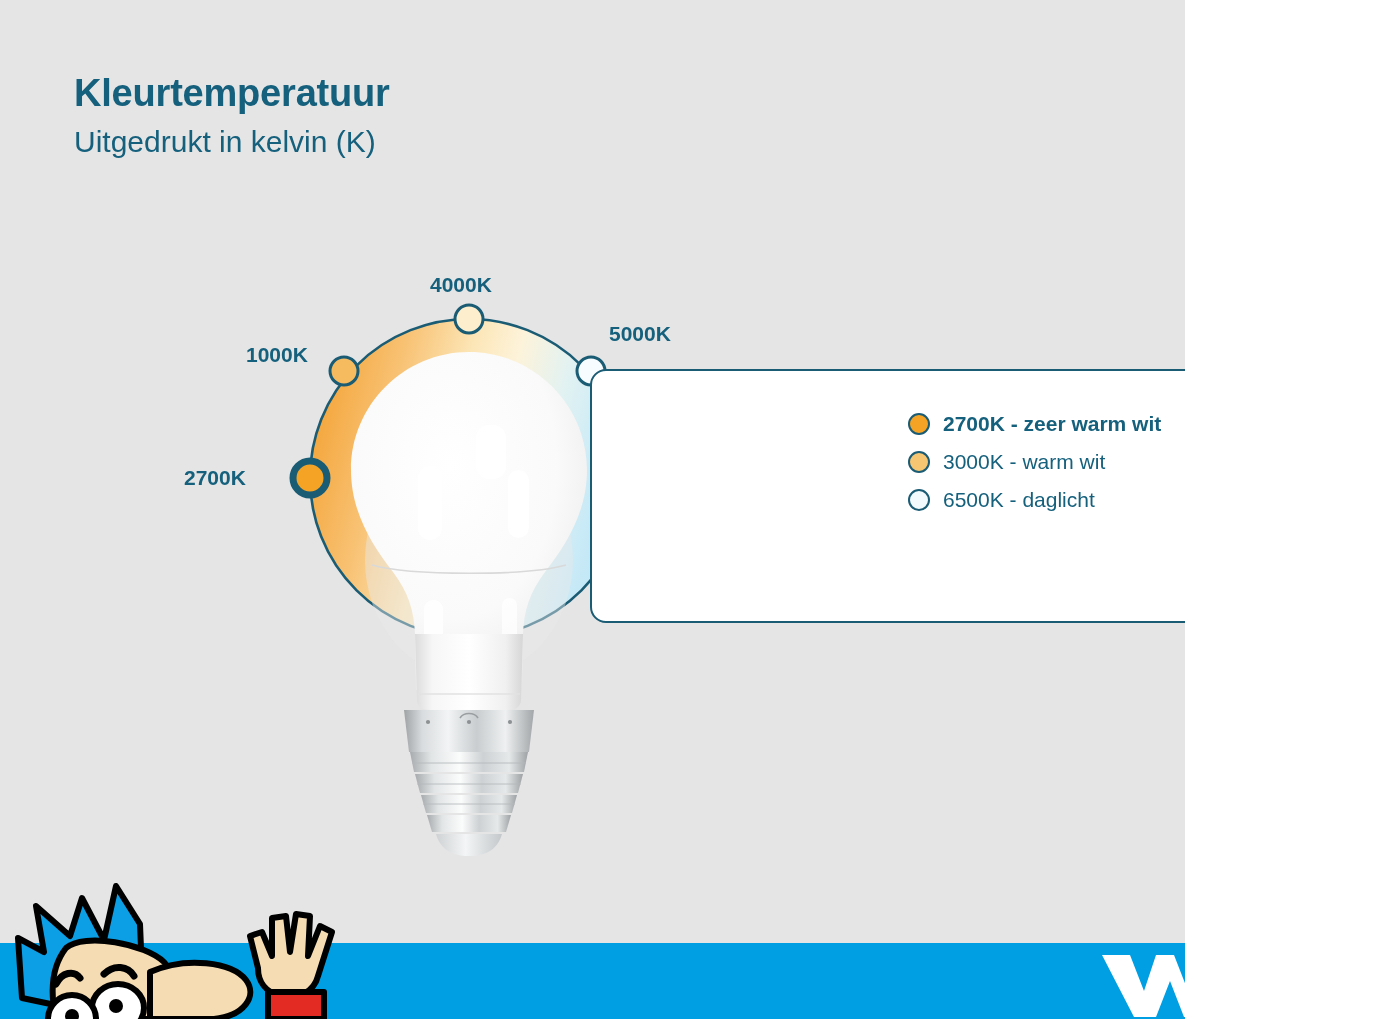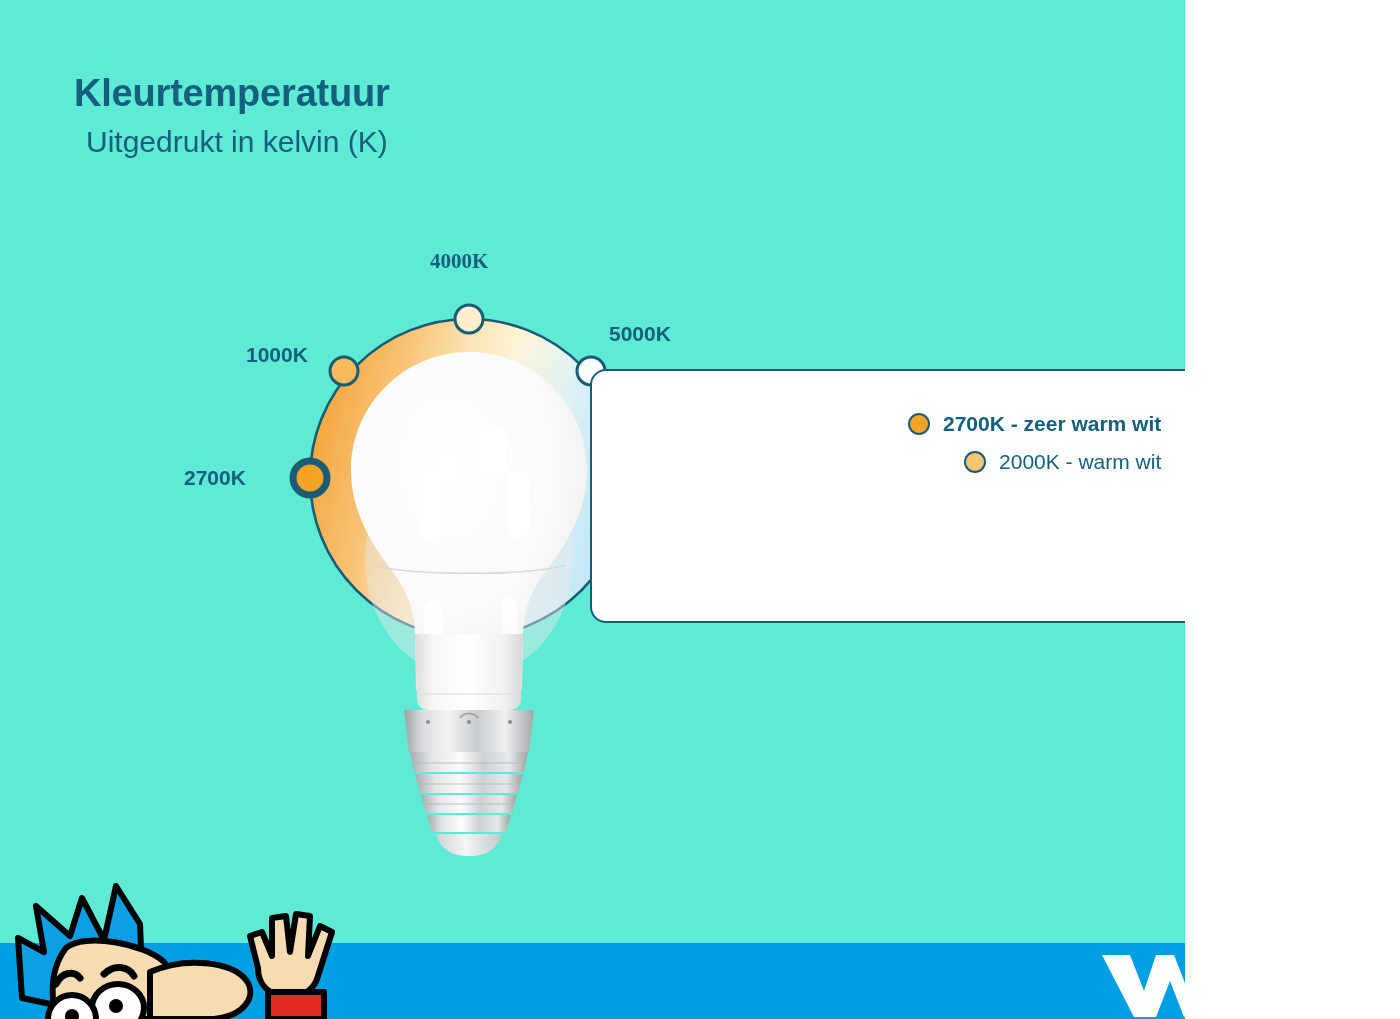--- a/index.html
+++ b/index.html
@@ -7,21 +7,21 @@
     padding: 0;
     background: #ffffff;
   }
   body {
     font-family: "Liberation Sans", sans-serif;
   }
   #canvas {
     position: relative;
     width: 1185px;
     height: 1019px;
-    background: #5eead4;
+    background: #e5e5e5;
     overflow: hidden;
   }
 
   
   #header {
     position: absolute;
     left: 74px;
     top: 72px;
     width: 700px;
   }
@@ -31,21 +31,21 @@
     color: #15607c;
     letter-spacing: -0.2px;
     line-height: 1.15;
     margin: 0;
   }
   #page-subtitle {
     font-size: 30px;
     font-weight: normal;
     color: #15607c;
     line-height: 1.2;
-    margin: 8px 0 0 12px;
+    margin: 8px 0 0 0;
   }
 
   
   #diagram {
     position: absolute;
     left: 0;
     top: 0;
     width: 1400px;
     height: 943px;
   }
@@ -58,21 +58,21 @@
   
   .arc-label {
     position: absolute;
     font-size: 21px;
     font-weight: bold;
     color: #15607c;
     white-space: nowrap;
   }
   #arc-label-2700 { left: 184px; top: 466px; }
   #arc-label-3000 { left: 246px; top: 343px; }
-  #arc-label-4000 { left: 430px; top: 249px; font-family: Liberation Serif, serif; }
+  #arc-label-4000 { left: 430px; top: 273px; }
   #arc-label-5000 { left: 609px; top: 322px; }
   #arc-label-6500 { left: 668px; top: 465px; }
 
   
   #legend-panel {
     position: absolute;
     left: 590px;
     top: 369px;
     width: 686px;
     height: 254px;
@@ -86,21 +86,20 @@
     left: 316px;
     top: 34px;
     margin: 0;
     padding: 0;
     list-style: none;
   }
   .legend-row {
     display: flex;
     align-items: center;
     height: 38px;
-    justify-content: flex-end;
   }
   .legend-swatch {
     width: 22px;
     height: 22px;
     border-radius: 50%;
     border: 2.5px solid #1b5c75;
     box-sizing: border-box;
     flex: 0 0 auto;
     margin-right: 13px;
   }
@@ -291,25 +290,29 @@
     <div id="legend-panel">
       <ul id="legend-list">
 
         <li class="legend-row is-active">
           <span class="legend-swatch" style="background: rgb(244, 163, 37);"></span>
           <span class="legend-text">2700K - zeer warm wit</span>
         </li>
 
         <li class="legend-row">
           <span class="legend-swatch" style="background: rgb(247, 198, 115);"></span>
-          <span class="legend-text">2000K - warm wit</span>
+          <span class="legend-text">3000K - warm wit</span>
         </li>
 
 
 
+        <li class="legend-row">
+          <span class="legend-swatch" style="background: rgb(242, 250, 253);"></span>
+          <span class="legend-text">6500K - daglicht</span>
+        </li>
 
       </ul>
     </div>
 
   </div>
 
   <div id="brand-bar">
     <svg id="brand-logo" width="240" height="68" viewBox="0 0 240 68">
       <g fill="#ffffff">
 

